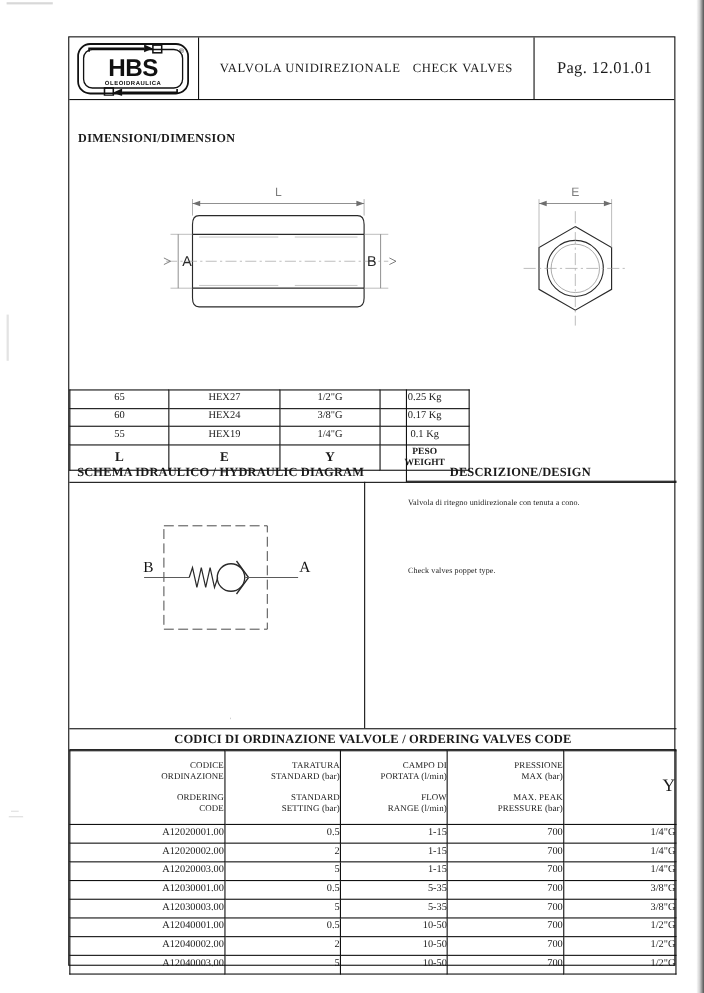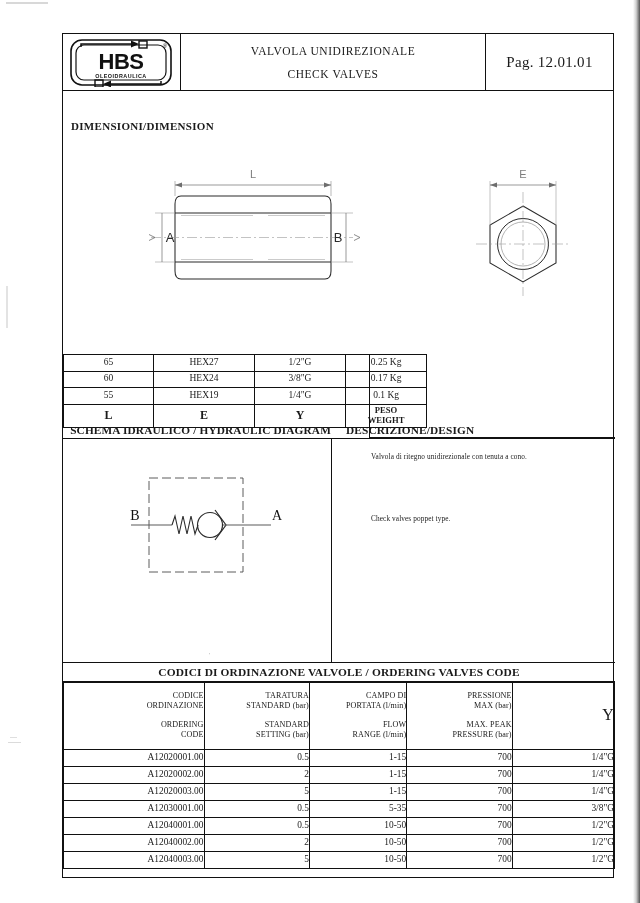--- a/index.html
+++ b/index.html
@@ -54,21 +54,21 @@
     width: 118px;
     border-right: 1.3px solid #111;
     box-sizing: border-box;
     position: relative;
   }
   .header-title-cell {
     flex: 1;
     border-right: 1.3px solid #111;
     box-sizing: border-box;
     display: flex;
-    flex-direction: column;
+    flex-direction: row;
     align-items: center;
     justify-content: center;
     gap: 11px;
   }
   .header-title-cell .t-line {
     font-size: 11.5px;
     letter-spacing: .55px;
   }
   .header-page-cell {
     width: 127px;
@@ -152,23 +152,23 @@
     position: absolute;
     left: 0; top: 390px;
     width: 268px;
     text-align: right;
     font-size: 11.3px;
     font-weight: bold;
     letter-spacing: .15px;
   }
   .descr-title {
     position: absolute;
-    left: 283px; top: 390px;
+    left: 268px; top: 390px;
     width: 284px;
-    text-align: left;
+    text-align: center;
     font-size: 11.3px;
     font-weight: bold;
     letter-spacing: .15px;
   }
   .band-divider {
     position: absolute;
     left: 268px; top: 404px;
     width: 0; height: 224px;
     border-left: 1.1px solid #111;
   }
@@ -467,20 +467,27 @@
           <td>1/4"G</td>
         </tr>
         <tr>
           <td>A12030001.00</td>
           <td>0.5</td>
           <td>5-35</td>
           <td>700</td>
           <td>3/8"G</td>
         </tr>
         <tr>
+          <td>A12030003.00</td>
+          <td>5</td>
+          <td>5-35</td>
+          <td>700</td>
+          <td>3/8"G</td>
+        </tr>
+        <tr>
           <td>A12040001.00</td>
           <td>0.5</td>
           <td>10-50</td>
           <td>700</td>
           <td>1/2"G</td>
         </tr>
         <tr>
           <td>A12040002.00</td>
           <td>2</td>
           <td>10-50</td>

